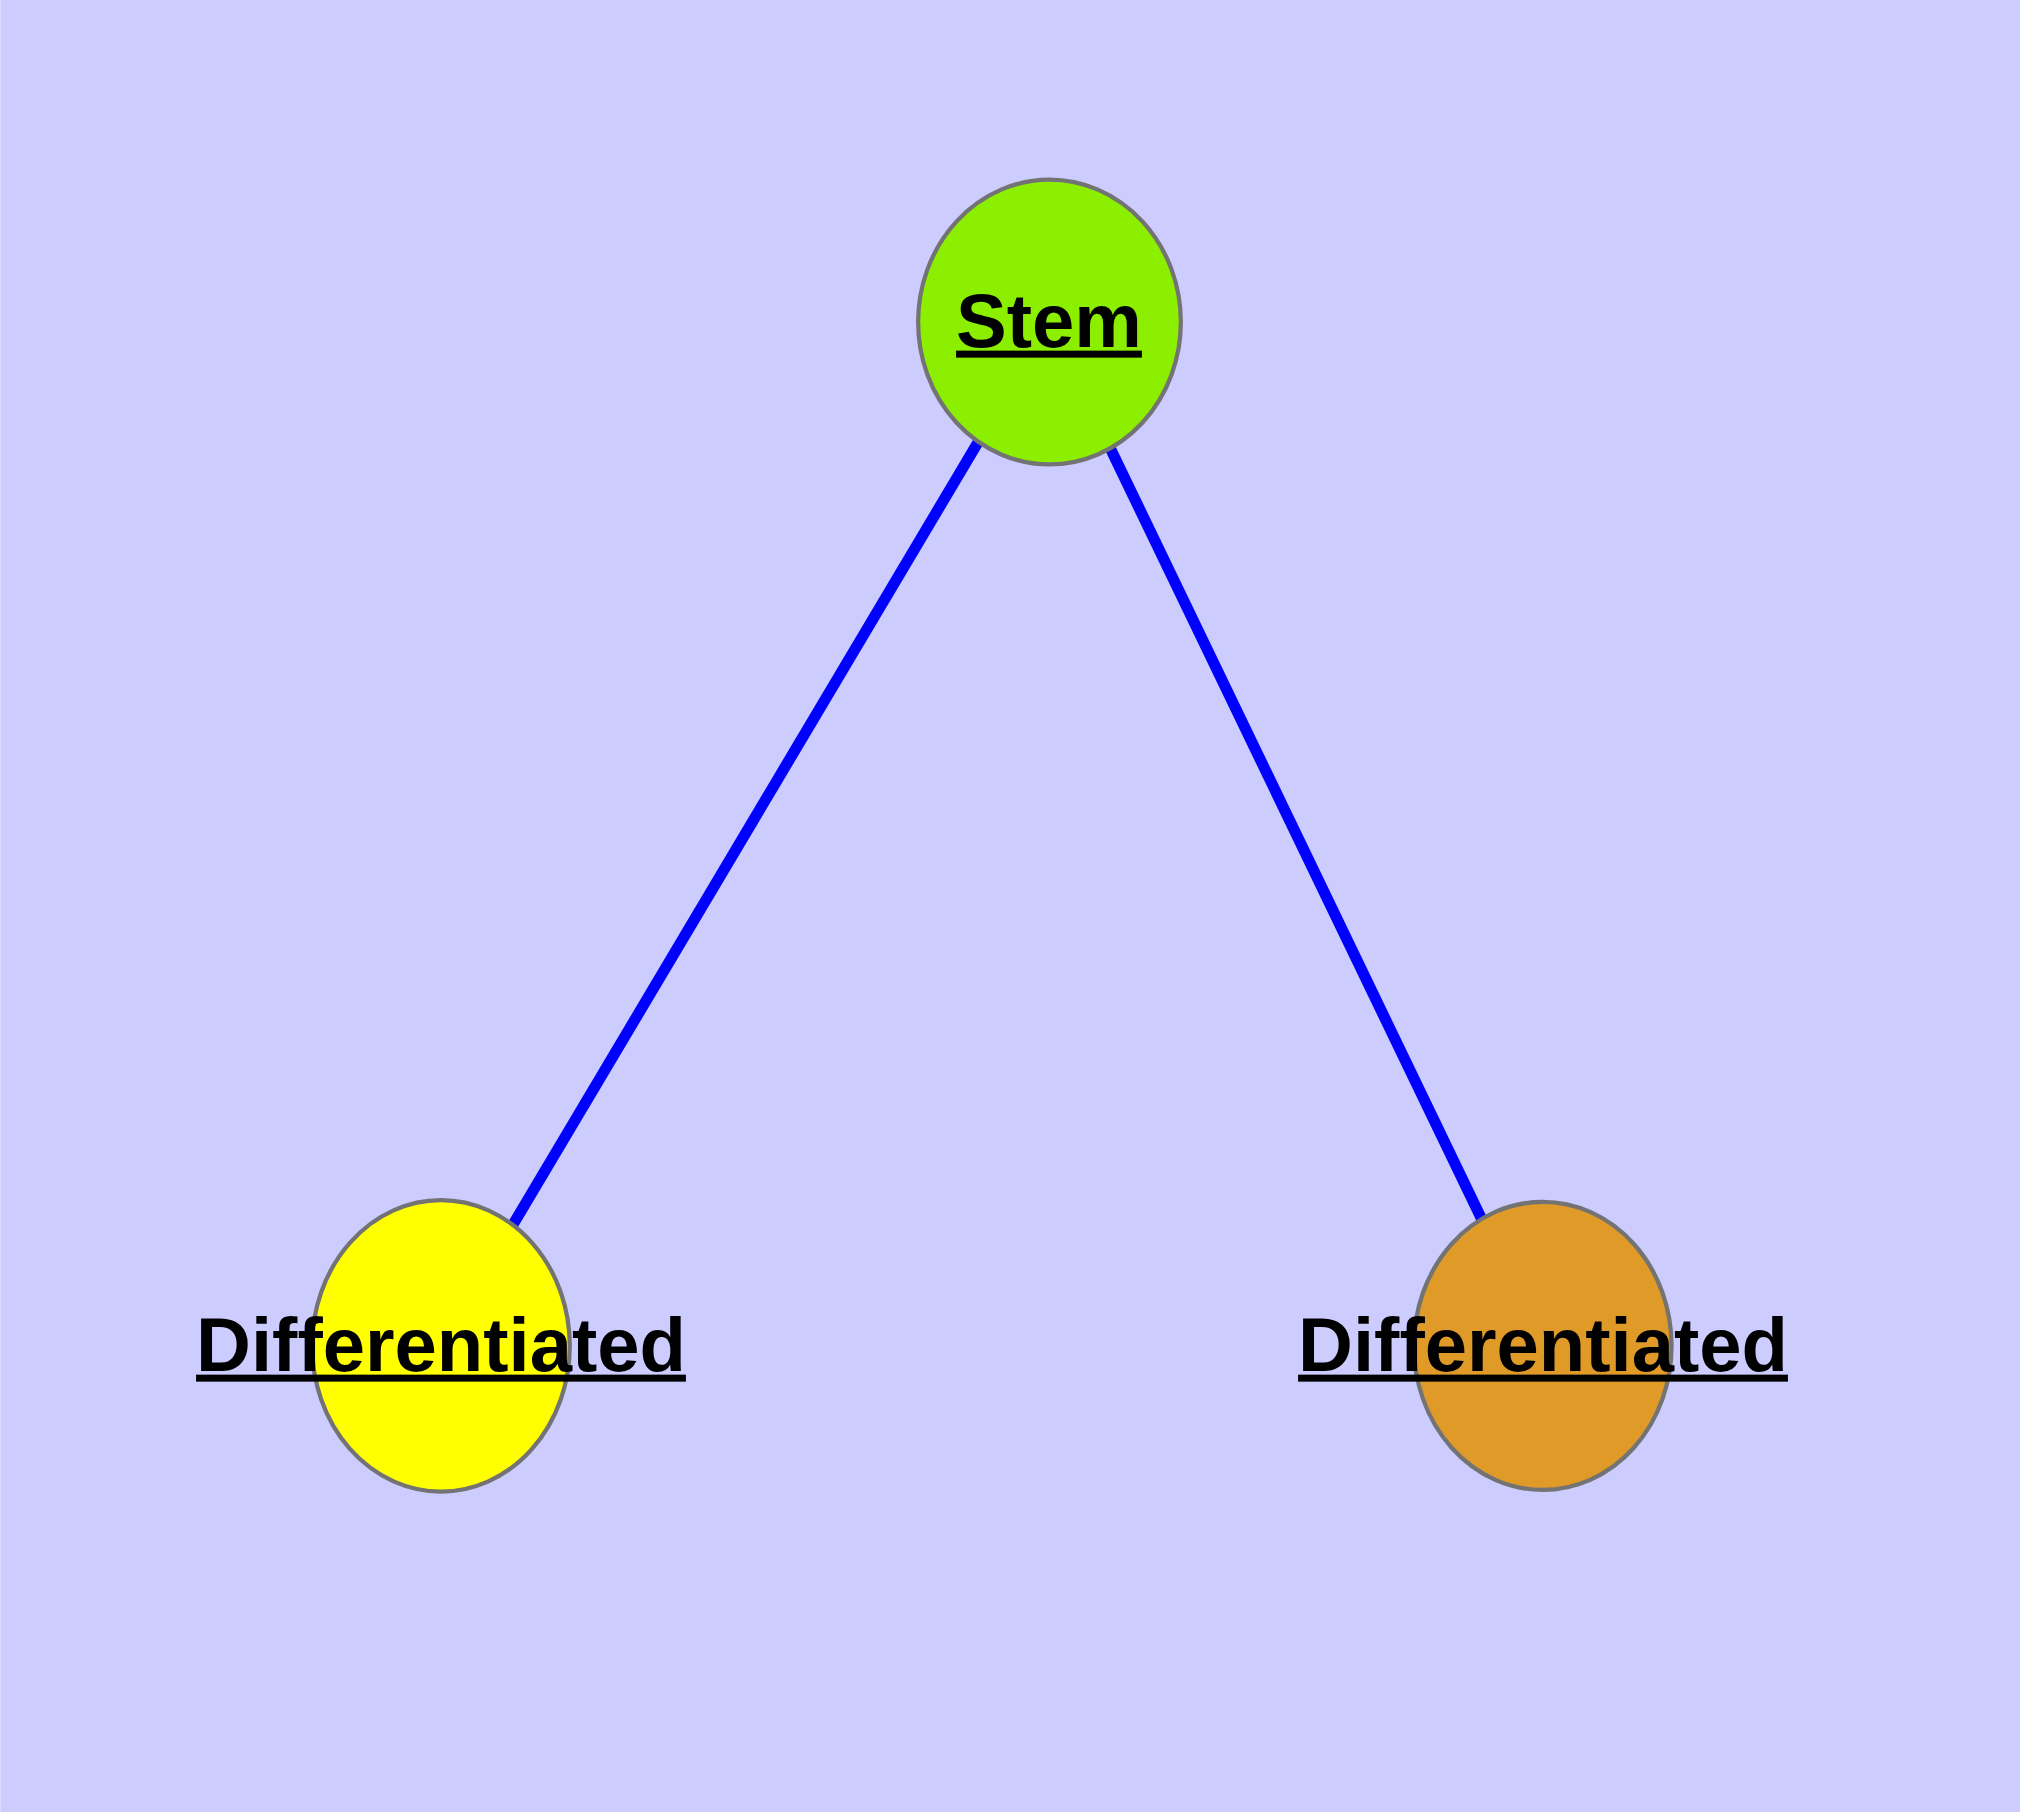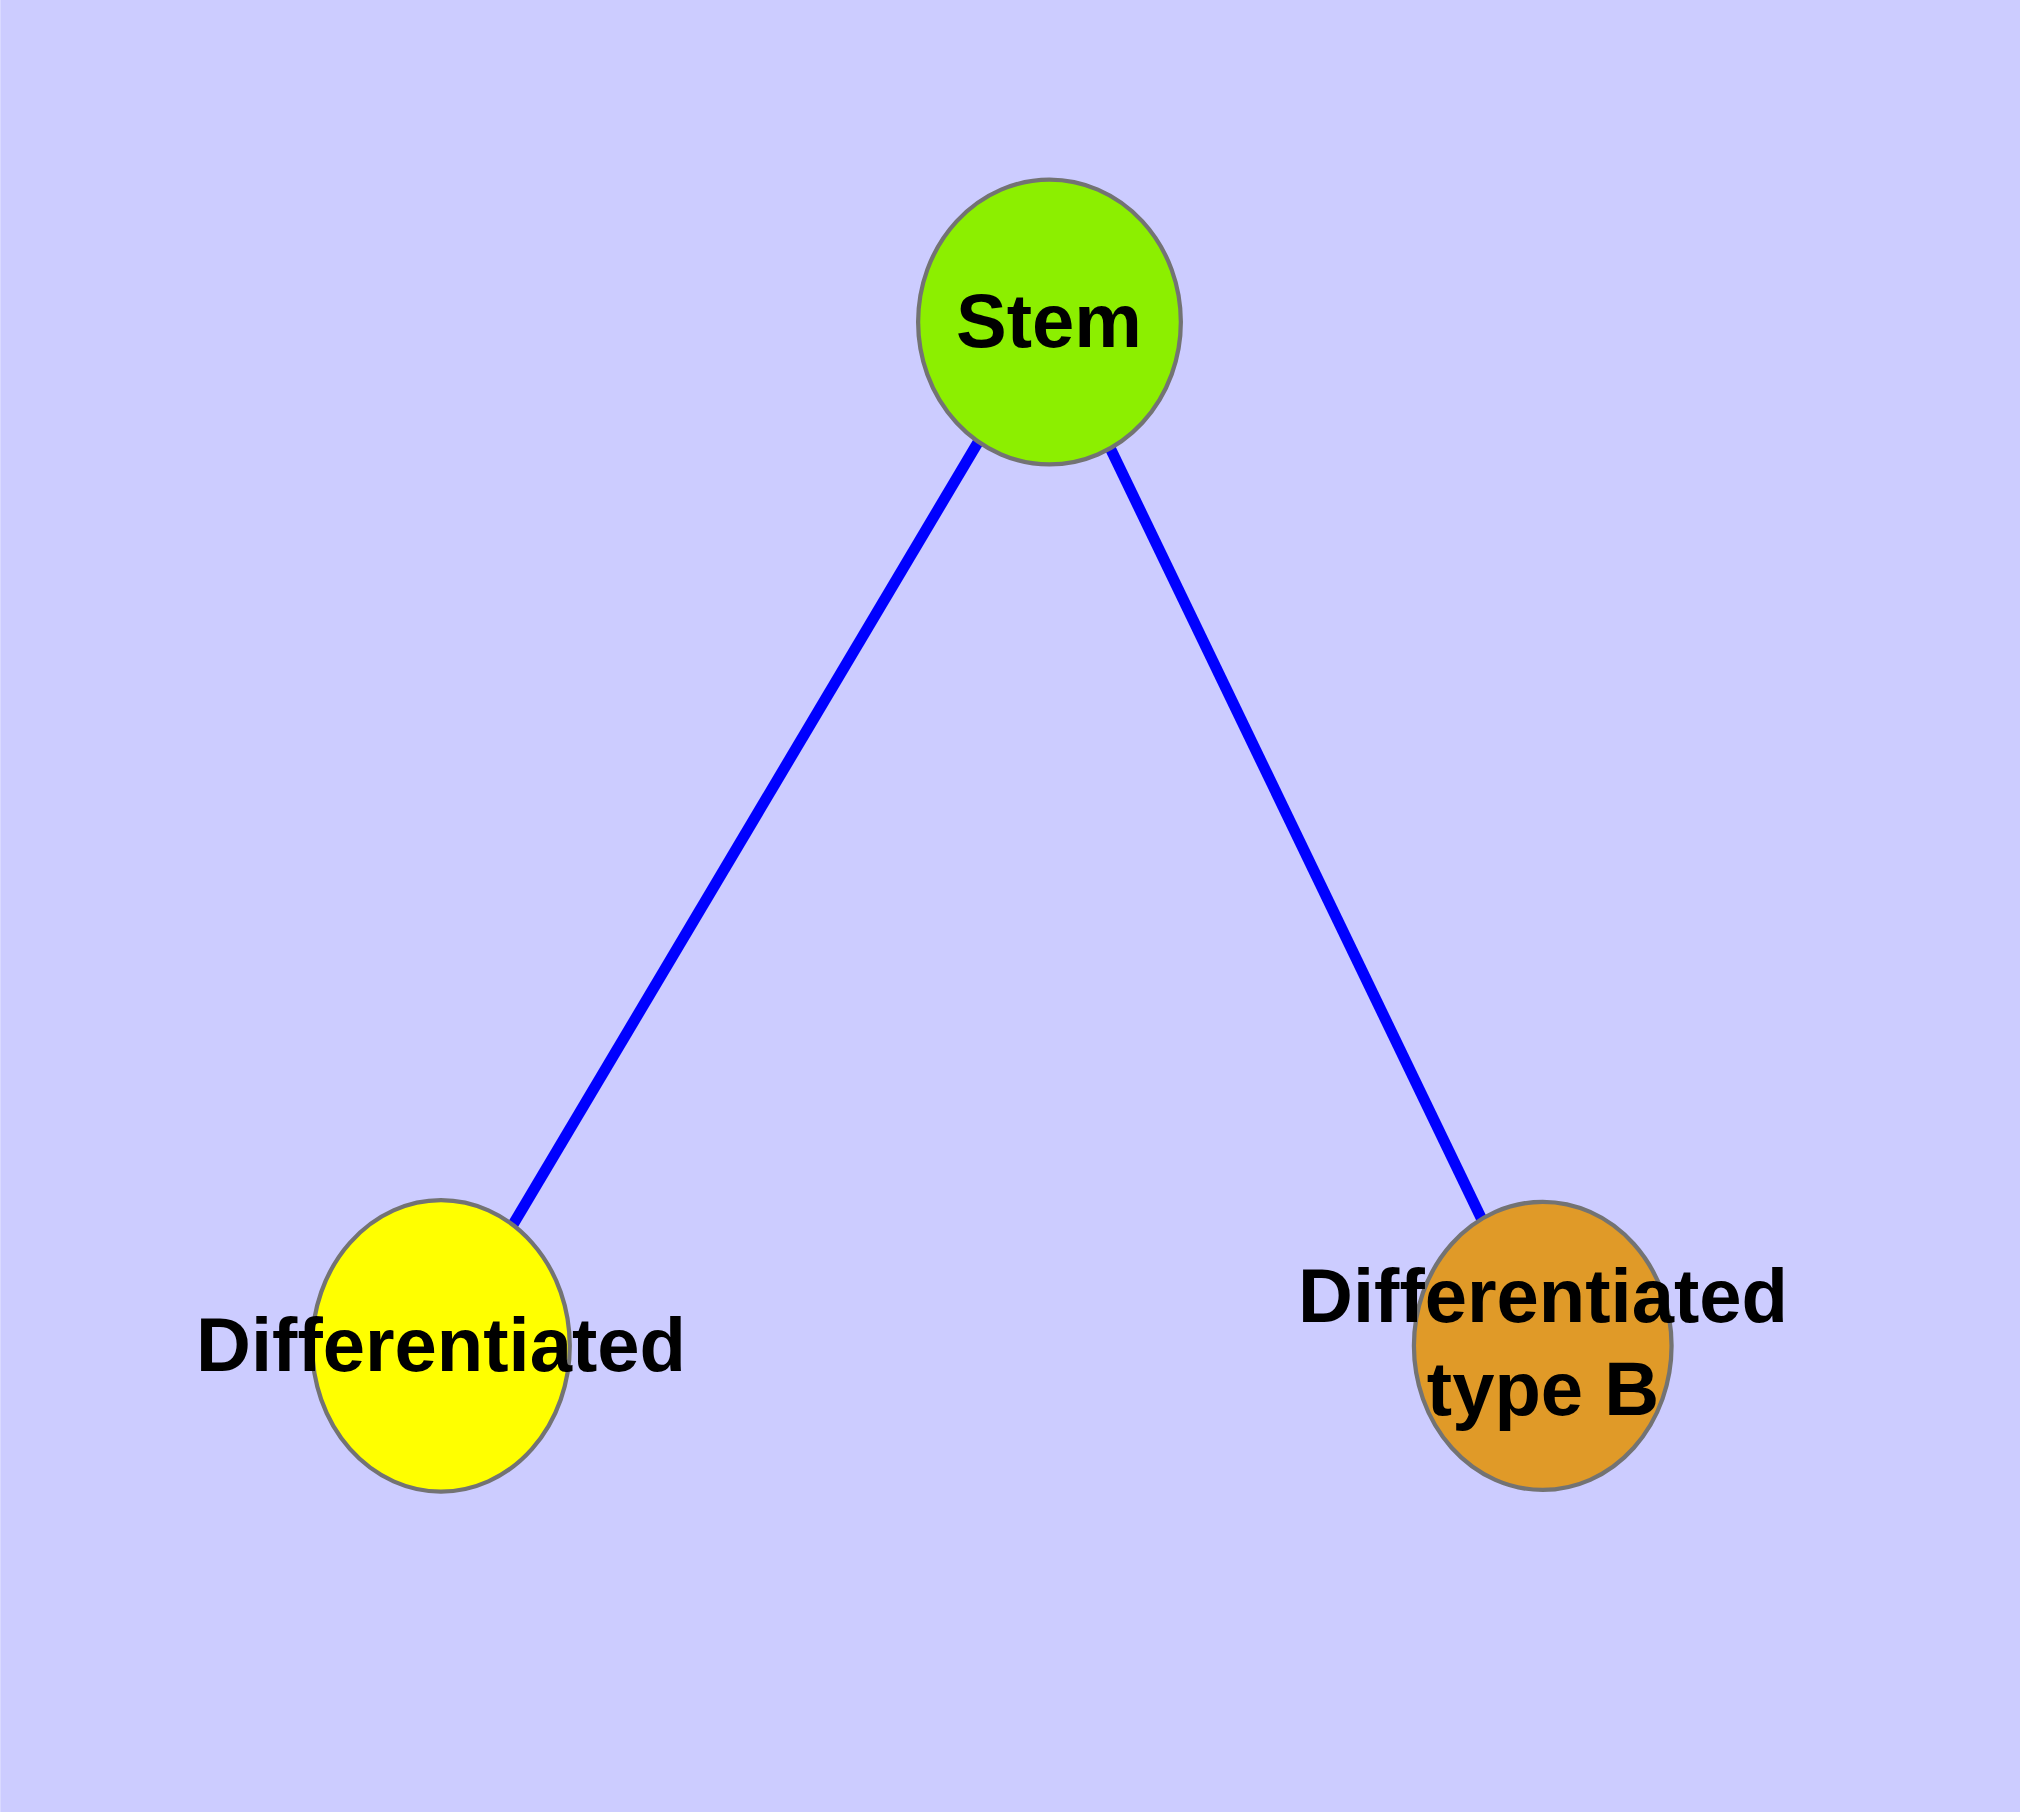--- a/index.html
+++ b/index.html
@@ -35,20 +35,21 @@
   .node-label {
     position: absolute;
     transform: translate(-50%, -52%);
     color: #000000;
     font-weight: bold;
     font-size: 76px;
     line-height: 93px;
     text-align: center;
     white-space: nowrap;
     pointer-events: none;
+    text-decoration: underline;
   }
 </style>
 </head>
 <body>
 
 <div class="stage">
 
   <svg viewBox="0 0 2384 2138" xmlns="http://www.w3.org/2000/svg">
     <rect x="0" y="0" width="2384" height="2138" fill="#CCCCFF"></rect>
 
@@ -66,17 +67,16 @@
   <div class="node-label" style="left:1049px; top:322px;">
     <div>Stem</div>
   </div>
 
   <div class="node-label" style="left:441px; top:1346px;">
     <div>Differentiated</div>
   </div>
 
   <div class="node-label" style="left:1543px; top:1346px;">
     <div>Differentiated</div>
-    <div>type B</div>
   </div>
 
 </div>
 
 
 </body></html>

